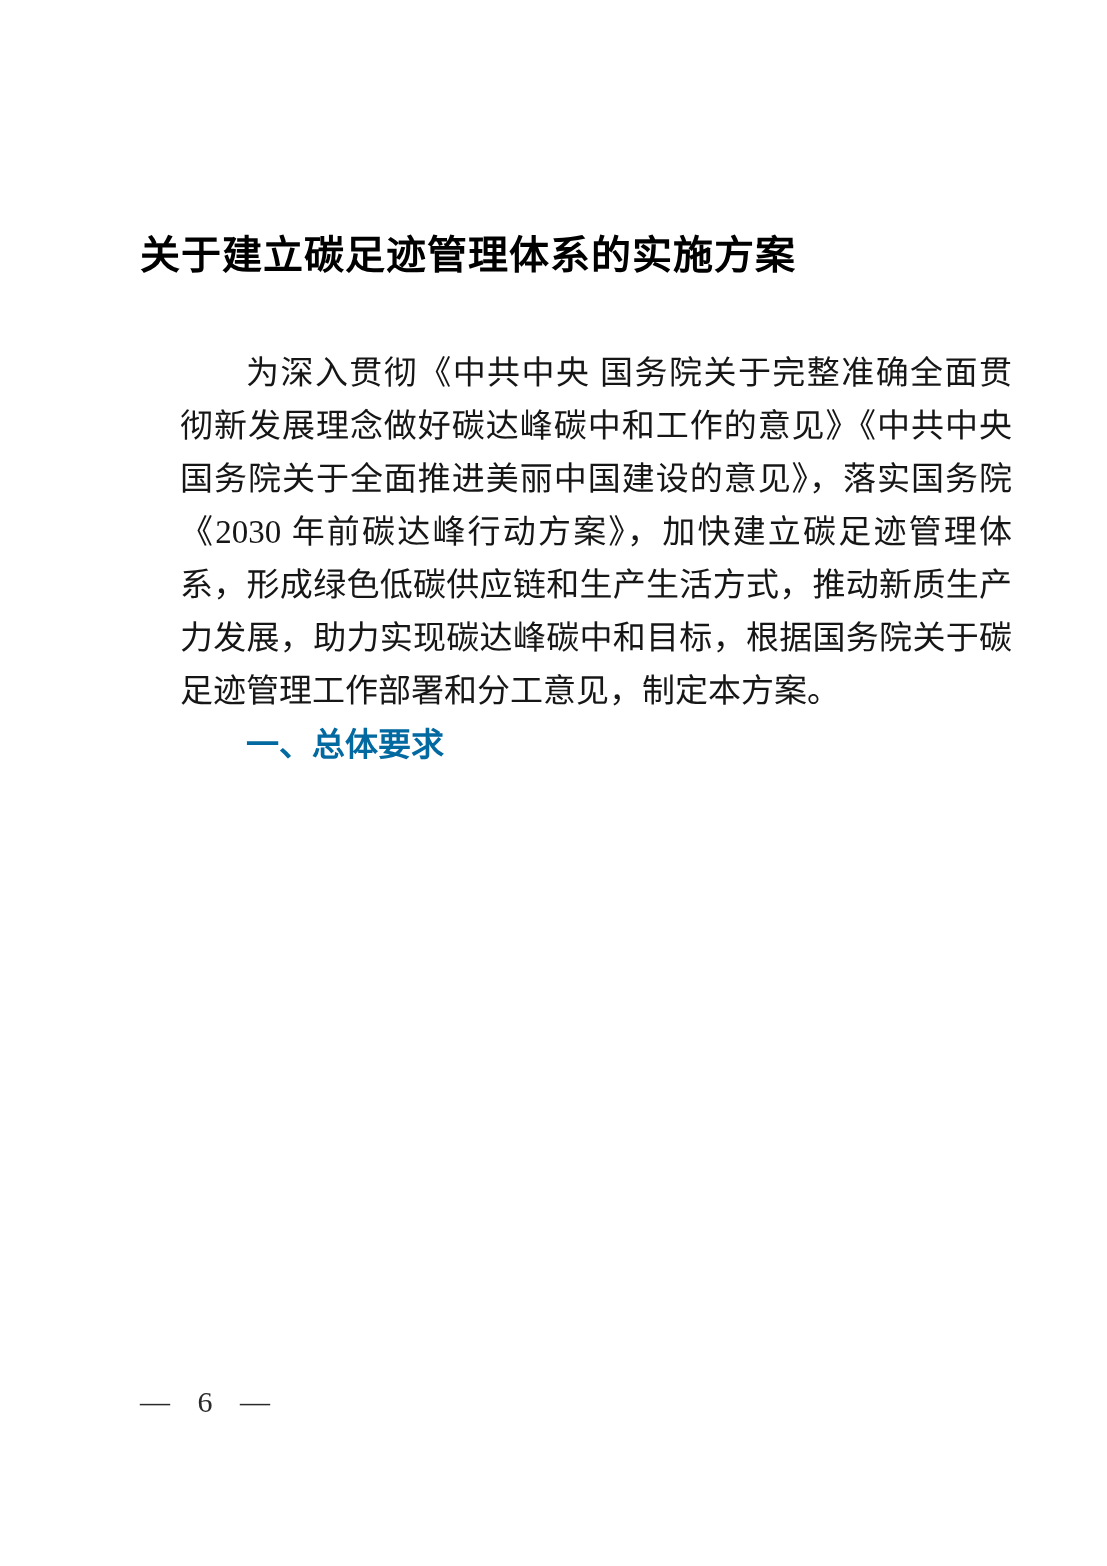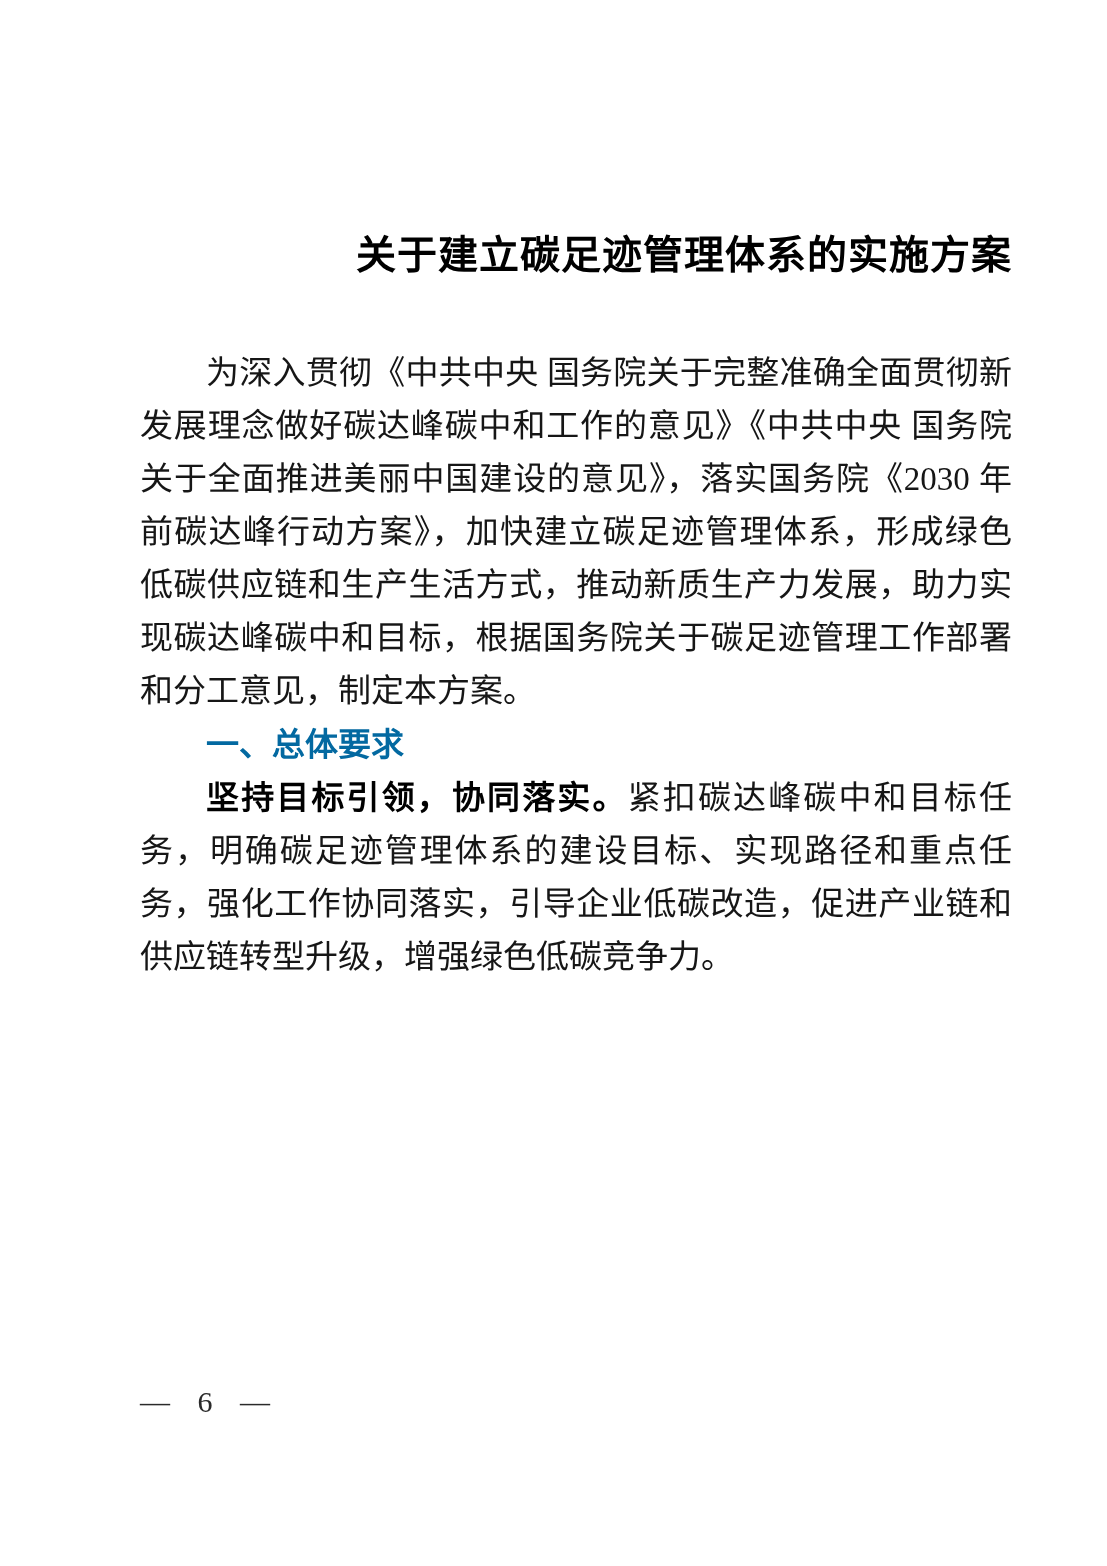--- a/index.html
+++ b/index.html
@@ -17,30 +17,31 @@
     color: #1c1c1c;
   }
   .content {
     position: absolute;
     left: 140px;
     width: 872px;
     top: 0;
   }
   .doc-title {
     margin: 226px 0 0 0;
-    text-align: right;
+    text-align: left;
     font-family: "Liberation Sans", "DejaVu Sans", sans-serif;
     font-weight: 700;
     font-size: 40px;
     line-height: 58px;
     color: #000000;
     letter-spacing: 1px;
   }
   .body-block {
     margin-top: 63px;
+    margin-left: 40px;
   }
   .body-para {
     margin: 0;
     font-size: 33px;
     line-height: 53px;
     text-align: justify;
     text-indent: 2em;
     color: #161616;
   }
   .section-heading {
@@ -76,19 +77,18 @@
 
     <h1 class="doc-title">关于建立碳足迹管理体系的实施方案</h1>
 
     <div class="body-block">
 
       <p class="body-para">为深入贯彻《中共中央 国务院关于完整准确全面贯彻新发展理念做好碳达峰碳中和工作的意见》《中共中央 国务院关于全面推进美丽中国建设的意见》，落实国务院《2030 年前碳达峰行动方案》，加快建立碳足迹管理体系，形成绿色低碳供应链和生产生活方式，推动新质生产力发展，助力实现碳达峰碳中和目标，根据国务院关于碳足迹管理工作部署和分工意见，制定本方案。</p>
 
       <h2 class="section-heading">一、总体要求</h2>
 
 
-      <p class="body-para"><strong class="bold-lead">坚持目标引领，协同落实。</strong><span>紧扣碳达峰碳中和目标任务，明确碳足迹管理体系的建设目标、实现路径和重点任务，强化工作协同落实，引导企业低碳改造，促进产业链和供应链转型升级，增强绿色低碳竞争力。</span></p>
 
     </div>
   </div>
 
   <div class="page-footer">— 6 —</div>
 </div>
 
 </body></html>

